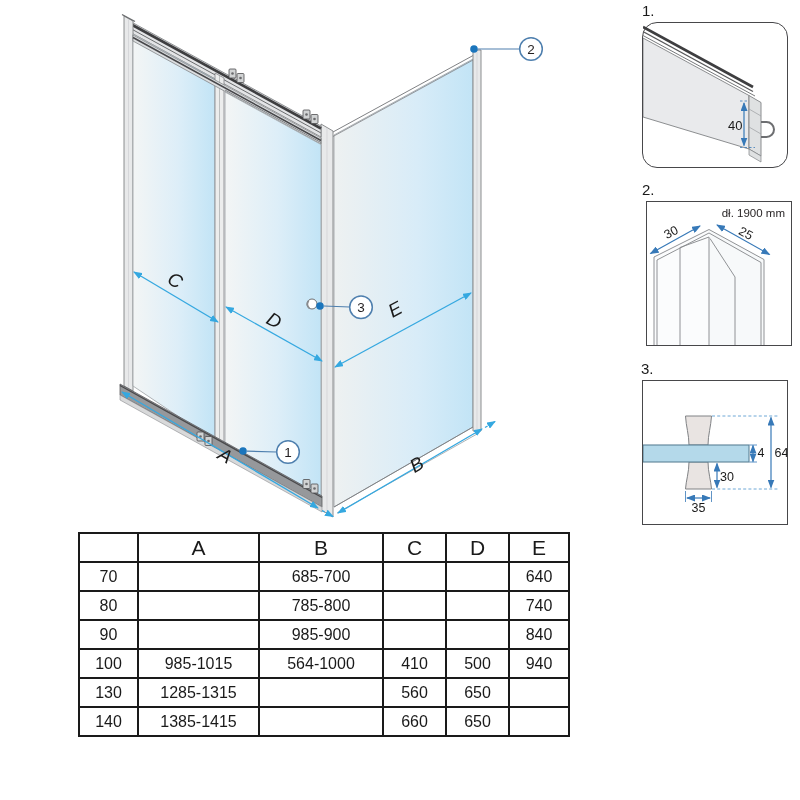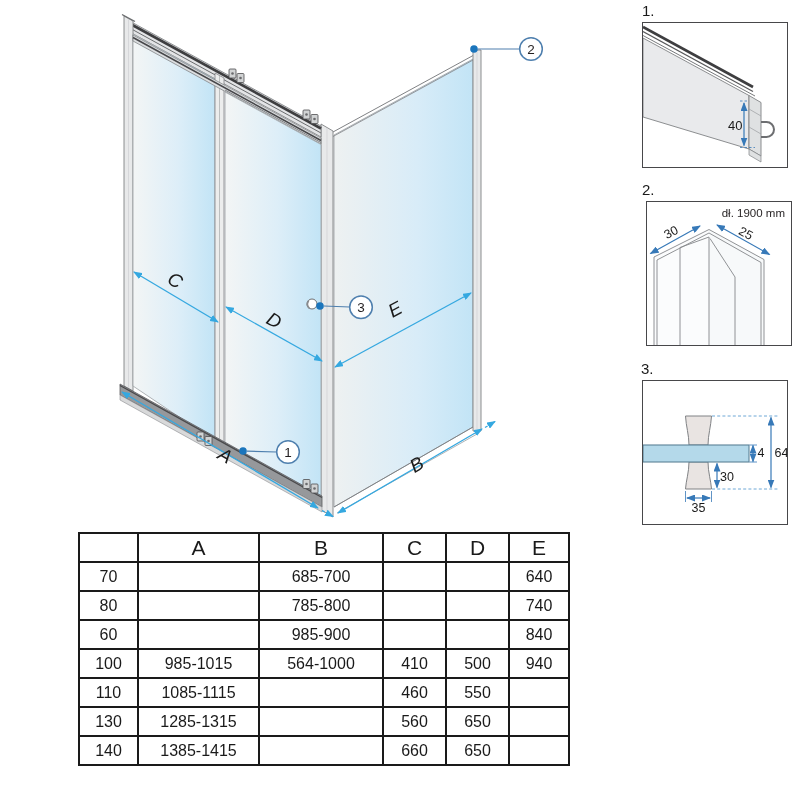--- a/index.html
+++ b/index.html
@@ -152,21 +152,21 @@
 
     <g>
       <circle cx="320" cy="306" r="3.8" fill="#1b75bc"></circle>
       <line x1="323.8" y1="306" x2="349.7" y2="307" stroke="#4e7fae" stroke-width="1.2"></line>
       <circle cx="361" cy="307.2" r="11.3" fill="#fff" stroke="#4e7fae" stroke-width="1.5"></circle>
       <text class="co-text" x="361" y="312" text-anchor="middle">3</text>
     </g>
   </svg>
 
   <div class="dlabel" style="left:642px;top:2px;">1.</div>
-  <div class="dbox" style="left:642px;top:22px;width:144px;height:144px;">
+  <div class="dbox" style="left:642px;top:22px;width:144px;height:144px;border-radius:15px;">
     <svg width="144" height="144" viewBox="0 0 144 144">
       <line x1="0" y1="4" x2="110" y2="64" stroke="#3e3e40" stroke-width="2.6"></line>
       <line x1="0" y1="8.5" x2="110" y2="68.5" stroke="#58595b" stroke-width="1.2"></line>
       <line x1="0" y1="12.5" x2="112" y2="73" stroke="#77797c" stroke-width="1"></line>
       <polygon points="0,15 106,72.5 106,126 0,94" fill="#e9eaec" stroke="#808285" stroke-width="0.9"></polygon>
       <polygon points="106,72.5 118,79.5 118,133 106,126" fill="#dfe1e2" stroke="#808285" stroke-width="0.9"></polygon>
       <line x1="106" y1="86" x2="118" y2="93" stroke="#9b9da0" stroke-width="0.7"></line>
       <line x1="106" y1="104" x2="118" y2="111" stroke="#9b9da0" stroke-width="0.7"></line>
       <path d="M118,99 h5.5 a7.5,7.5 0 0 1 0,15 h-5.5" fill="none" stroke="#6d6e71" stroke-width="2"></path>
       <polygon points="106,126 118,133 118,139 106,132" fill="#dfe1e2" stroke="#808285" stroke-width="0.7"></polygon>
@@ -281,44 +281,36 @@
         </tr>
         <tr>
           <td>80</td>
           <td></td>
           <td>785-800</td>
           <td></td>
           <td></td>
           <td>740</td>
         </tr>
         <tr>
-          <td>60</td>
+          <td>90</td>
           <td></td>
           <td>985-900</td>
           <td></td>
           <td></td>
           <td>840</td>
         </tr>
         <tr>
           <td>100</td>
           <td>985-1015</td>
           <td>564-1000</td>
           <td>410</td>
           <td>500</td>
           <td>940</td>
         </tr>
         <tr>
-          <td>110</td>
-          <td>1085-1115</td>
-          <td></td>
-          <td>460</td>
-          <td>550</td>
-          <td></td>
-        </tr>
-        <tr>
           <td>130</td>
           <td>1285-1315</td>
           <td></td>
           <td>560</td>
           <td>650</td>
           <td></td>
         </tr>
         <tr>
           <td>140</td>
           <td>1385-1415</td>

